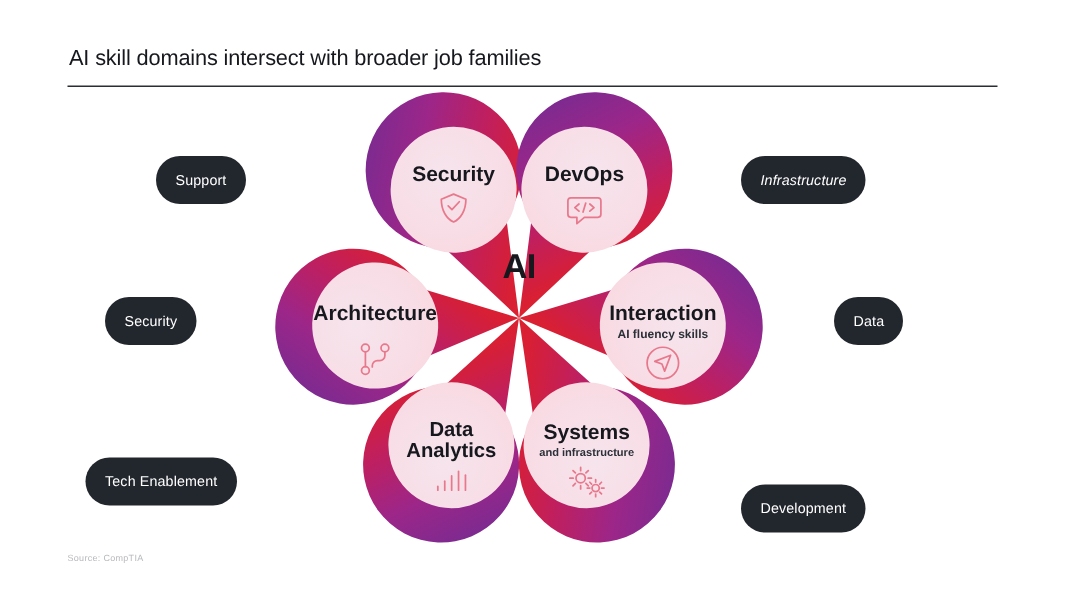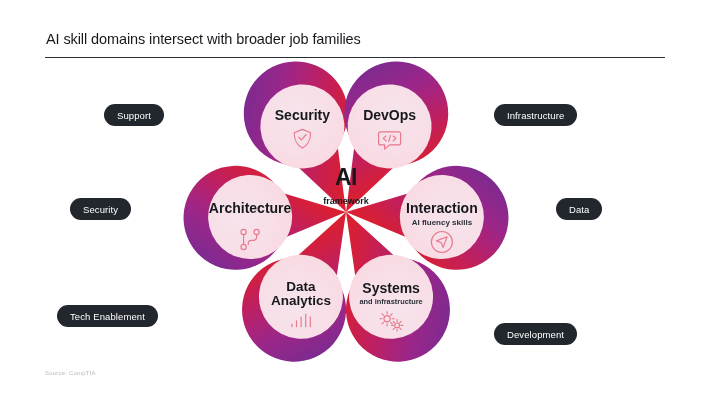--- a/index.html
+++ b/index.html
@@ -28,21 +28,21 @@
     font-size:6px; color:#b7b9bd; letter-spacing:.2px;
   }
 
   
   .pill{
     position:absolute;
     background:#22262d; color:#ffffff;
     border-radius:999px;
     font-size:9.5px; letter-spacing:.1px;
     display:flex; align-items:center; justify-content:center;
-    height:22px; padding:0 13px;
+    height:32px; padding:0 13px;
     white-space:nowrap;
   }
 
   
   #flower{
     position:absolute; left:176px; top:62px;
     width:340px; height:300px;
   }
   #flower svg{ display:block; width:340px; height:300px; overflow:visible; }
 
@@ -87,21 +87,21 @@
   <div class="pill" style="left:104px; top:104px;">
     <span>Support</span>
   </div>
   <div class="pill" style="left:70px; top:198px;">
     <span>Security</span>
   </div>
   <div class="pill" style="left:57px; top:305px;">
     <span>Tech Enablement</span>
   </div>
 
-  <div class="pill" style="left:494px; top:104px;">
+  <div class="pill" style="left:494px; top:104px;font-style:italic;">
     <span>Infrastructure</span>
   </div>
   <div class="pill" style="left:556px; top:198px;">
     <span>Data</span>
   </div>
   <div class="pill" style="left:494px; top:323px;">
     <span>Development</span>
   </div>
 
   <div id="flower">
@@ -217,19 +217,18 @@
               <path class="icon-stroke" d="M6.5,-4.4 v2.4 a3.4,3.4 0 0 1 -3.4,3.4 h-1.6 a3.4,3.4 0 0 0 -3.4,3.4 v0.8"></path>
             </g>
           </g>
         </g>
 
       </g>
     </svg>
 
     <div id="center-ai">
       <div id="ai-big">AI</div>
-      <div id="ai-sub">framework</div>
     </div>
   </div>
 
   <div id="source">Source: CompTIA</div>
 
 </div>
 
 </body></html>

